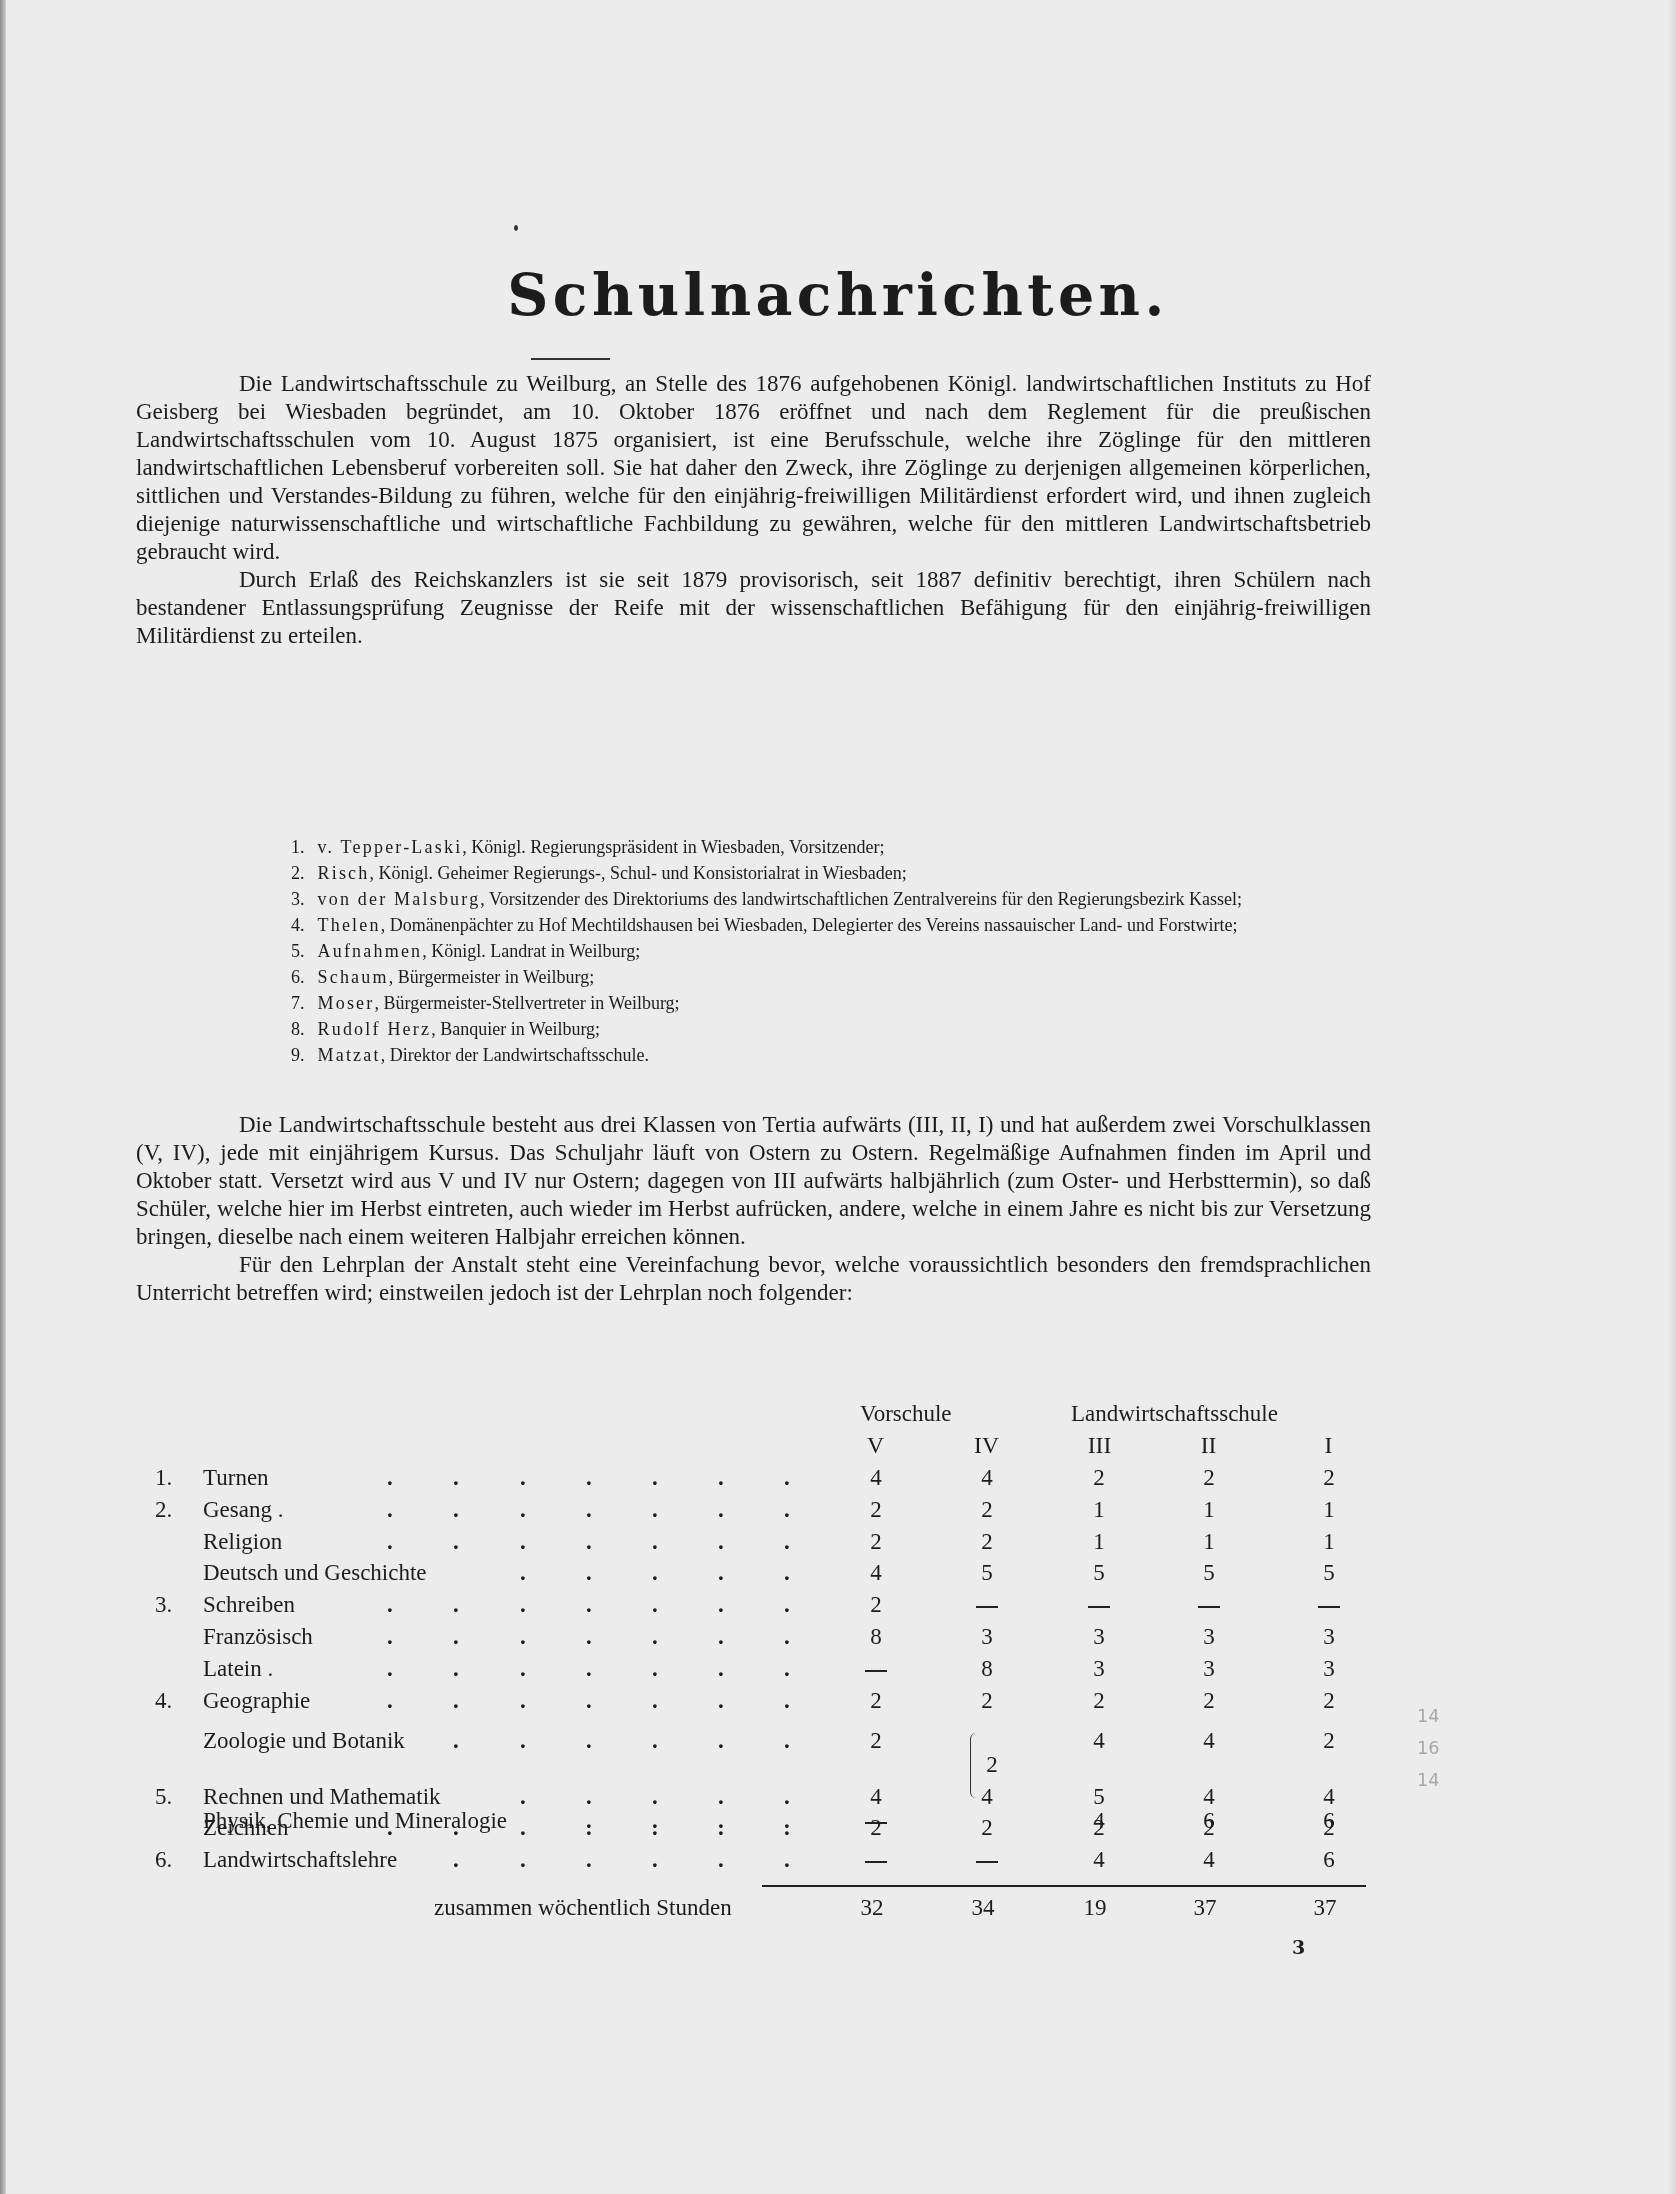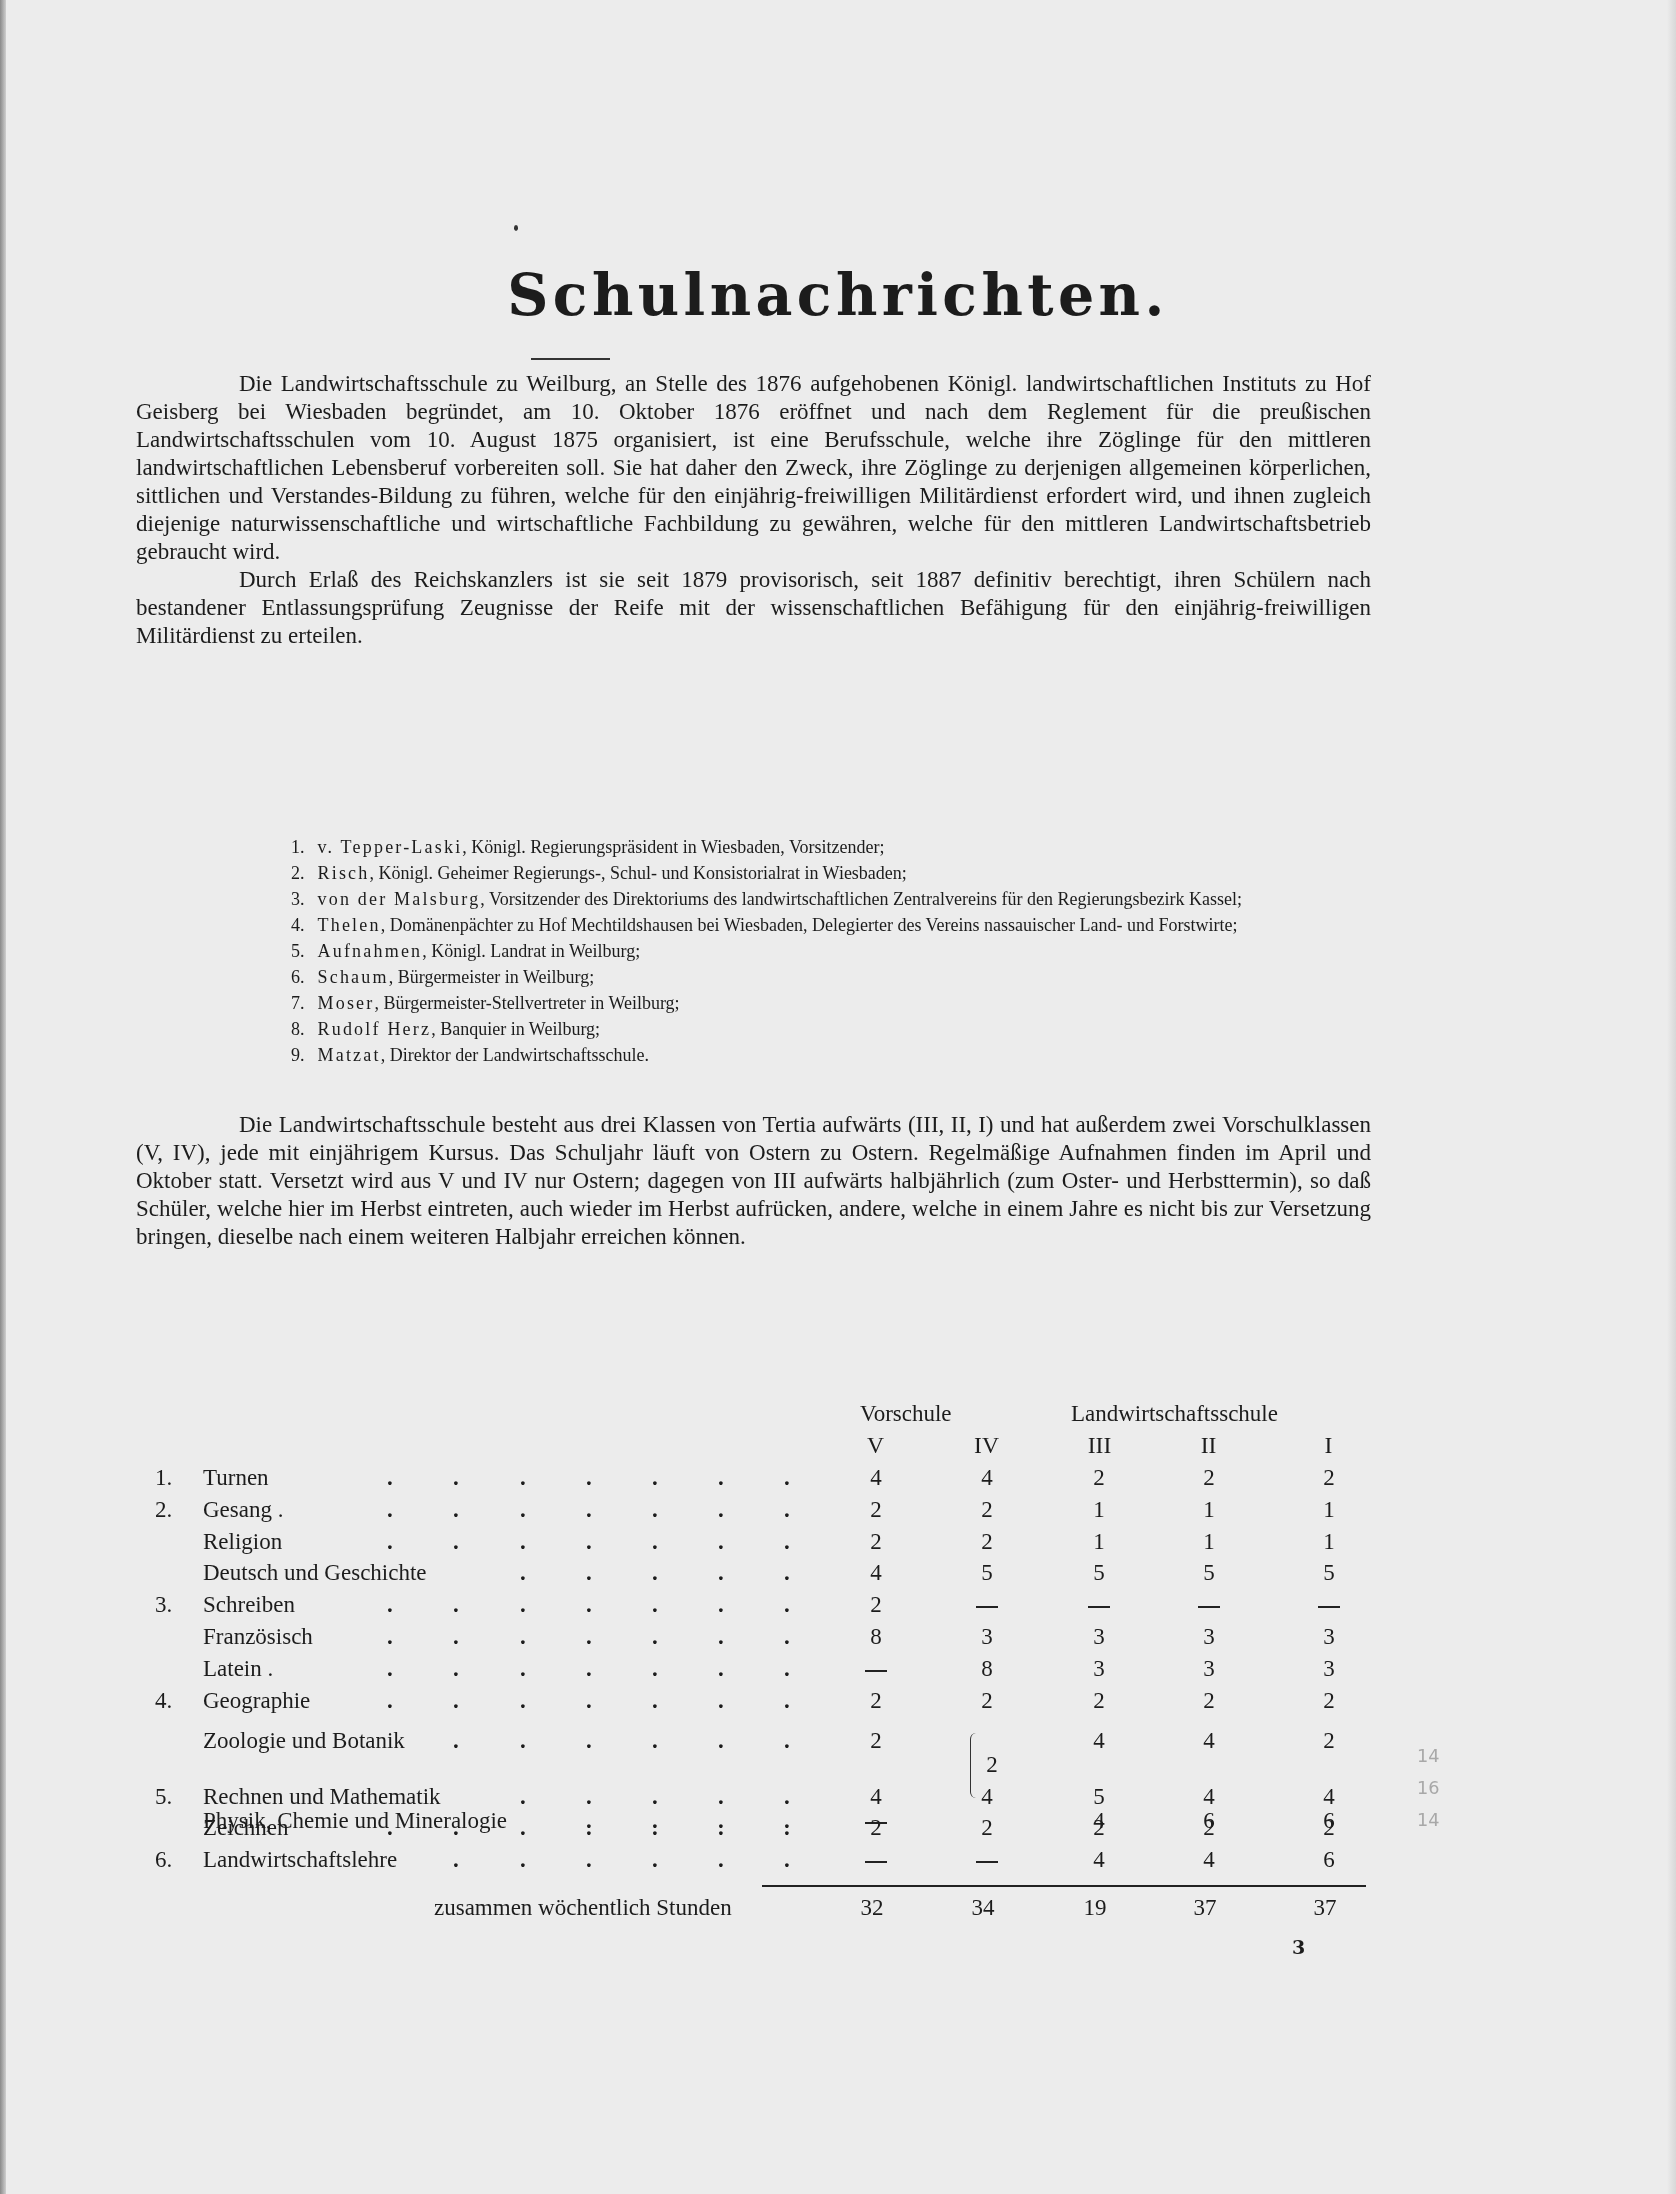--- a/index.html
+++ b/index.html
@@ -50,21 +50,21 @@
   .row .dots span { position: absolute; font-weight: bold; }
   .cell { position: absolute; width: 44px; text-align: center; }
   .dash { display: inline-block; width: 22px; height: 2.2px; background: #222; vertical-align: middle; }
   .brace {
     position: absolute; left: 970px; top: 1733px; width: 7.4px; height: 65px;
     border-left: 1.5px solid #333; border-radius: 5.9px 0 0 5.9px;
   }
   .total-rule { position: absolute; left: 762px; top: 1885px; width: 604px; height: 2.2px; background: #222; }
   .total-label { position: absolute; left: 434px; top: 1895px; font-size: 23px; font-family: "Liberation Serif", serif; }
   .page-num { position: absolute; left: 1292px; top: 1936px; font-size: 19px; font-weight: bold; }
-  .pencil { position: absolute; left: 1417px; top: 1700px; color: #a8a8a8; font-size: 17.7px; line-height: 32px; font-family: "DejaVu Sans", sans-serif; margin-top: 40px; }
+  .pencil { position: absolute; left: 1417px; top: 1700px; color: #a8a8a8; font-size: 17.7px; line-height: 32px; font-family: "DejaVu Sans", sans-serif; }
   .stray-dot { position: absolute; left: 514px; top: 225px; width: 4.4px; height: 5.9px; background: #333; border-radius: 50%; }
 </style>
 </head>
 <body>
 
 <div class="page-edge-left"></div>
 <div class="page-edge-right"></div>
 <div class="stray-dot"></div>
 
 <div class="title">Schulnachrichten.</div>
@@ -82,20 +82,21 @@
   <div class="li"><span class="num">4.</span><span class="name">Thelen</span><span>, Domänenpächter zu Hof Mechtildshausen bei Wiesbaden, Delegierter des Vereins nassauischer Land- und Forstwirte;</span></div>
   <div class="li"><span class="num">5.</span><span class="name">Aufnahmen</span><span>, Königl. Landrat in Weilburg;</span></div>
   <div class="li"><span class="num">6.</span><span class="name">Schaum</span><span>, Bürgermeister in Weilburg;</span></div>
   <div class="li"><span class="num">7.</span><span class="name">Moser</span><span>, Bürgermeister-Stellvertreter in Weilburg;</span></div>
   <div class="li"><span class="num">8.</span><span class="name">Rudolf Herz</span><span>, Banquier in Weilburg;</span></div>
   <div class="li"><span class="num">9.</span><span class="name">Matzat</span><span>, Direktor der Landwirtschaftsschule.</span></div>
 </div>
 
 <div class="body-text" style="top:1111px;">
   <p>Die Landwirtschaftsschule besteht aus drei Klassen von Tertia aufwärts (III, II, I) und hat außerdem zwei Vorschulklassen (V, IV), jede mit einjährigem Kursus. Das Schuljahr läuft von Ostern zu Ostern. Regelmäßige Aufnahmen finden im April und Oktober statt. Versetzt wird aus V und IV nur Ostern; dagegen von III aufwärts halbjährlich (zum Oster- und Herbsttermin), so daß Schüler, welche hier im Herbst eintreten, auch wieder im Herbst aufrücken, andere, welche in einem Jahre es nicht bis zur Versetzung bringen, dieselbe nach einem weiteren Halbjahr erreichen können.</p>
+  <p>Für den Lehrplan der Anstalt steht eine Vereinfachung bevor, welche voraussichtlich besonders den fremdsprachlichen Unterricht betreffen wird; einstweilen jedoch ist der Lehrplan noch folgender:</p>
 </div>
 
 <div class="tbl-head" style="left:860px; top:1401px;">Vorschule</div>
 <div class="tbl-head" style="left:1071px; top:1401px;">Landwirtschaftsschule</div>
 
 <div class="roman" style="left:846px;">V</div>
 <div class="roman" style="left:957px;">IV</div>
 <div class="roman" style="left:1070px;">III</div>
 <div class="roman" style="left:1179px;">II</div>
 <div class="roman" style="left:1299px;">I</div>

